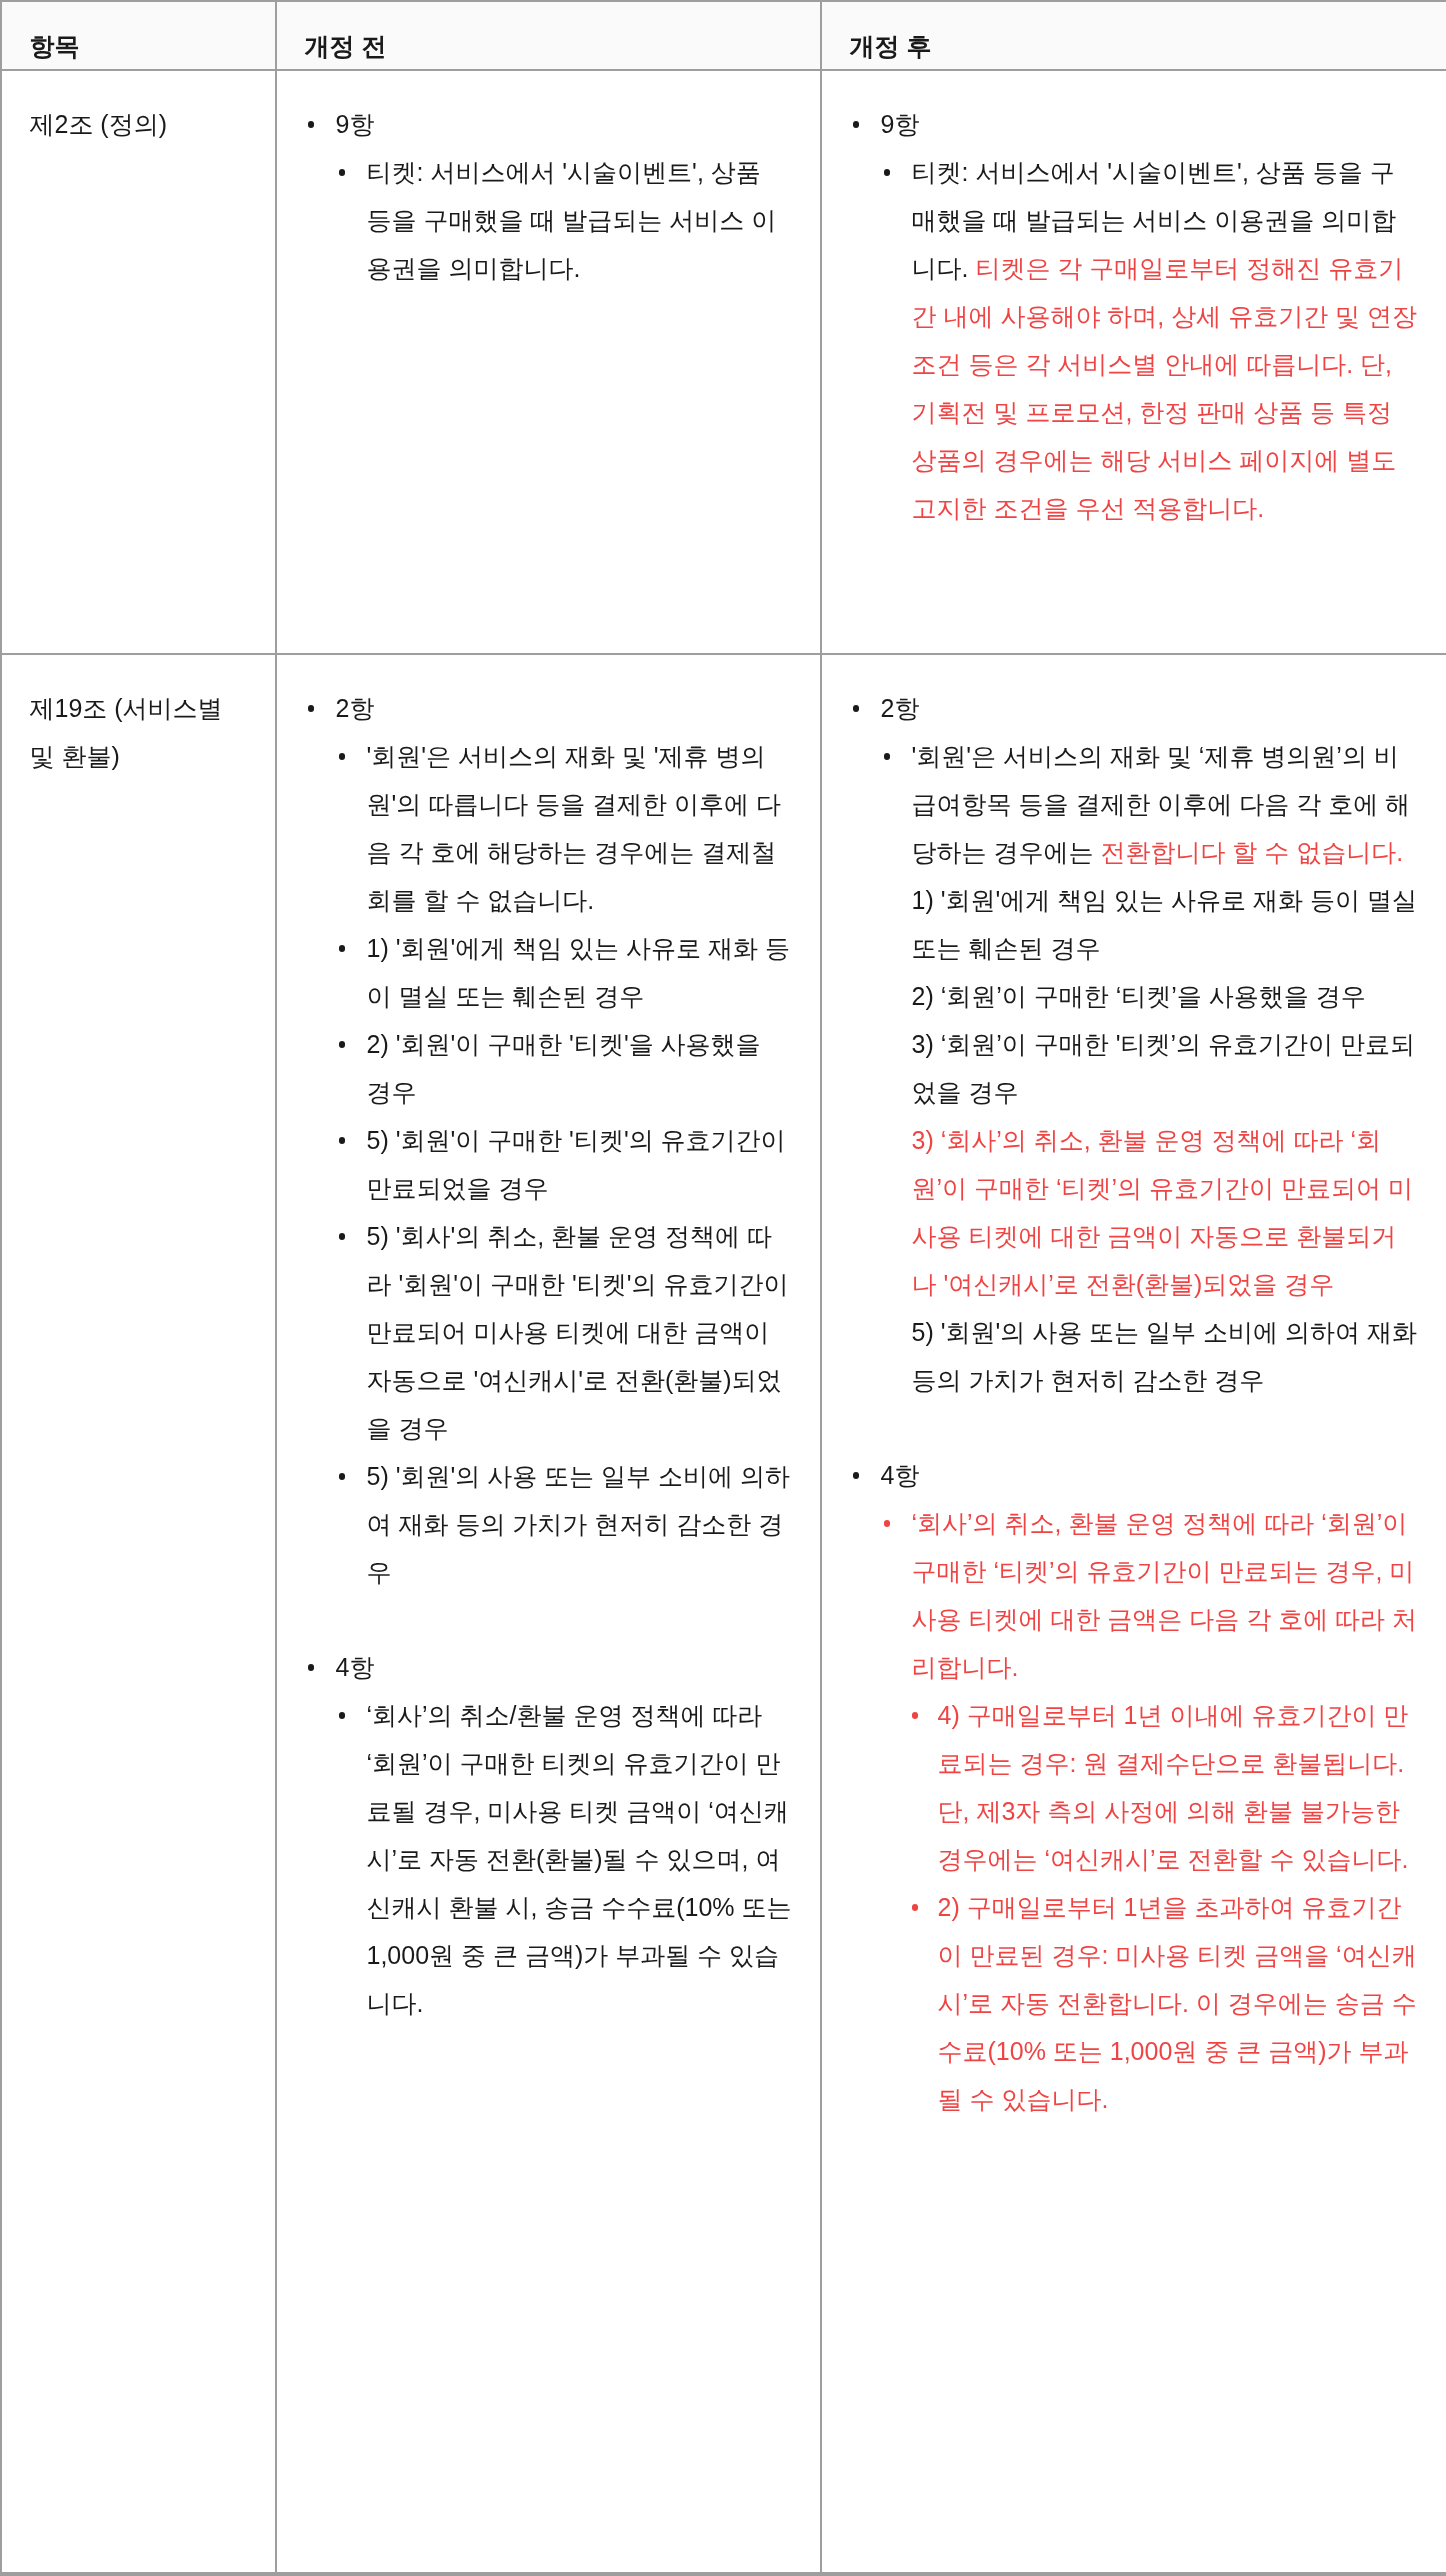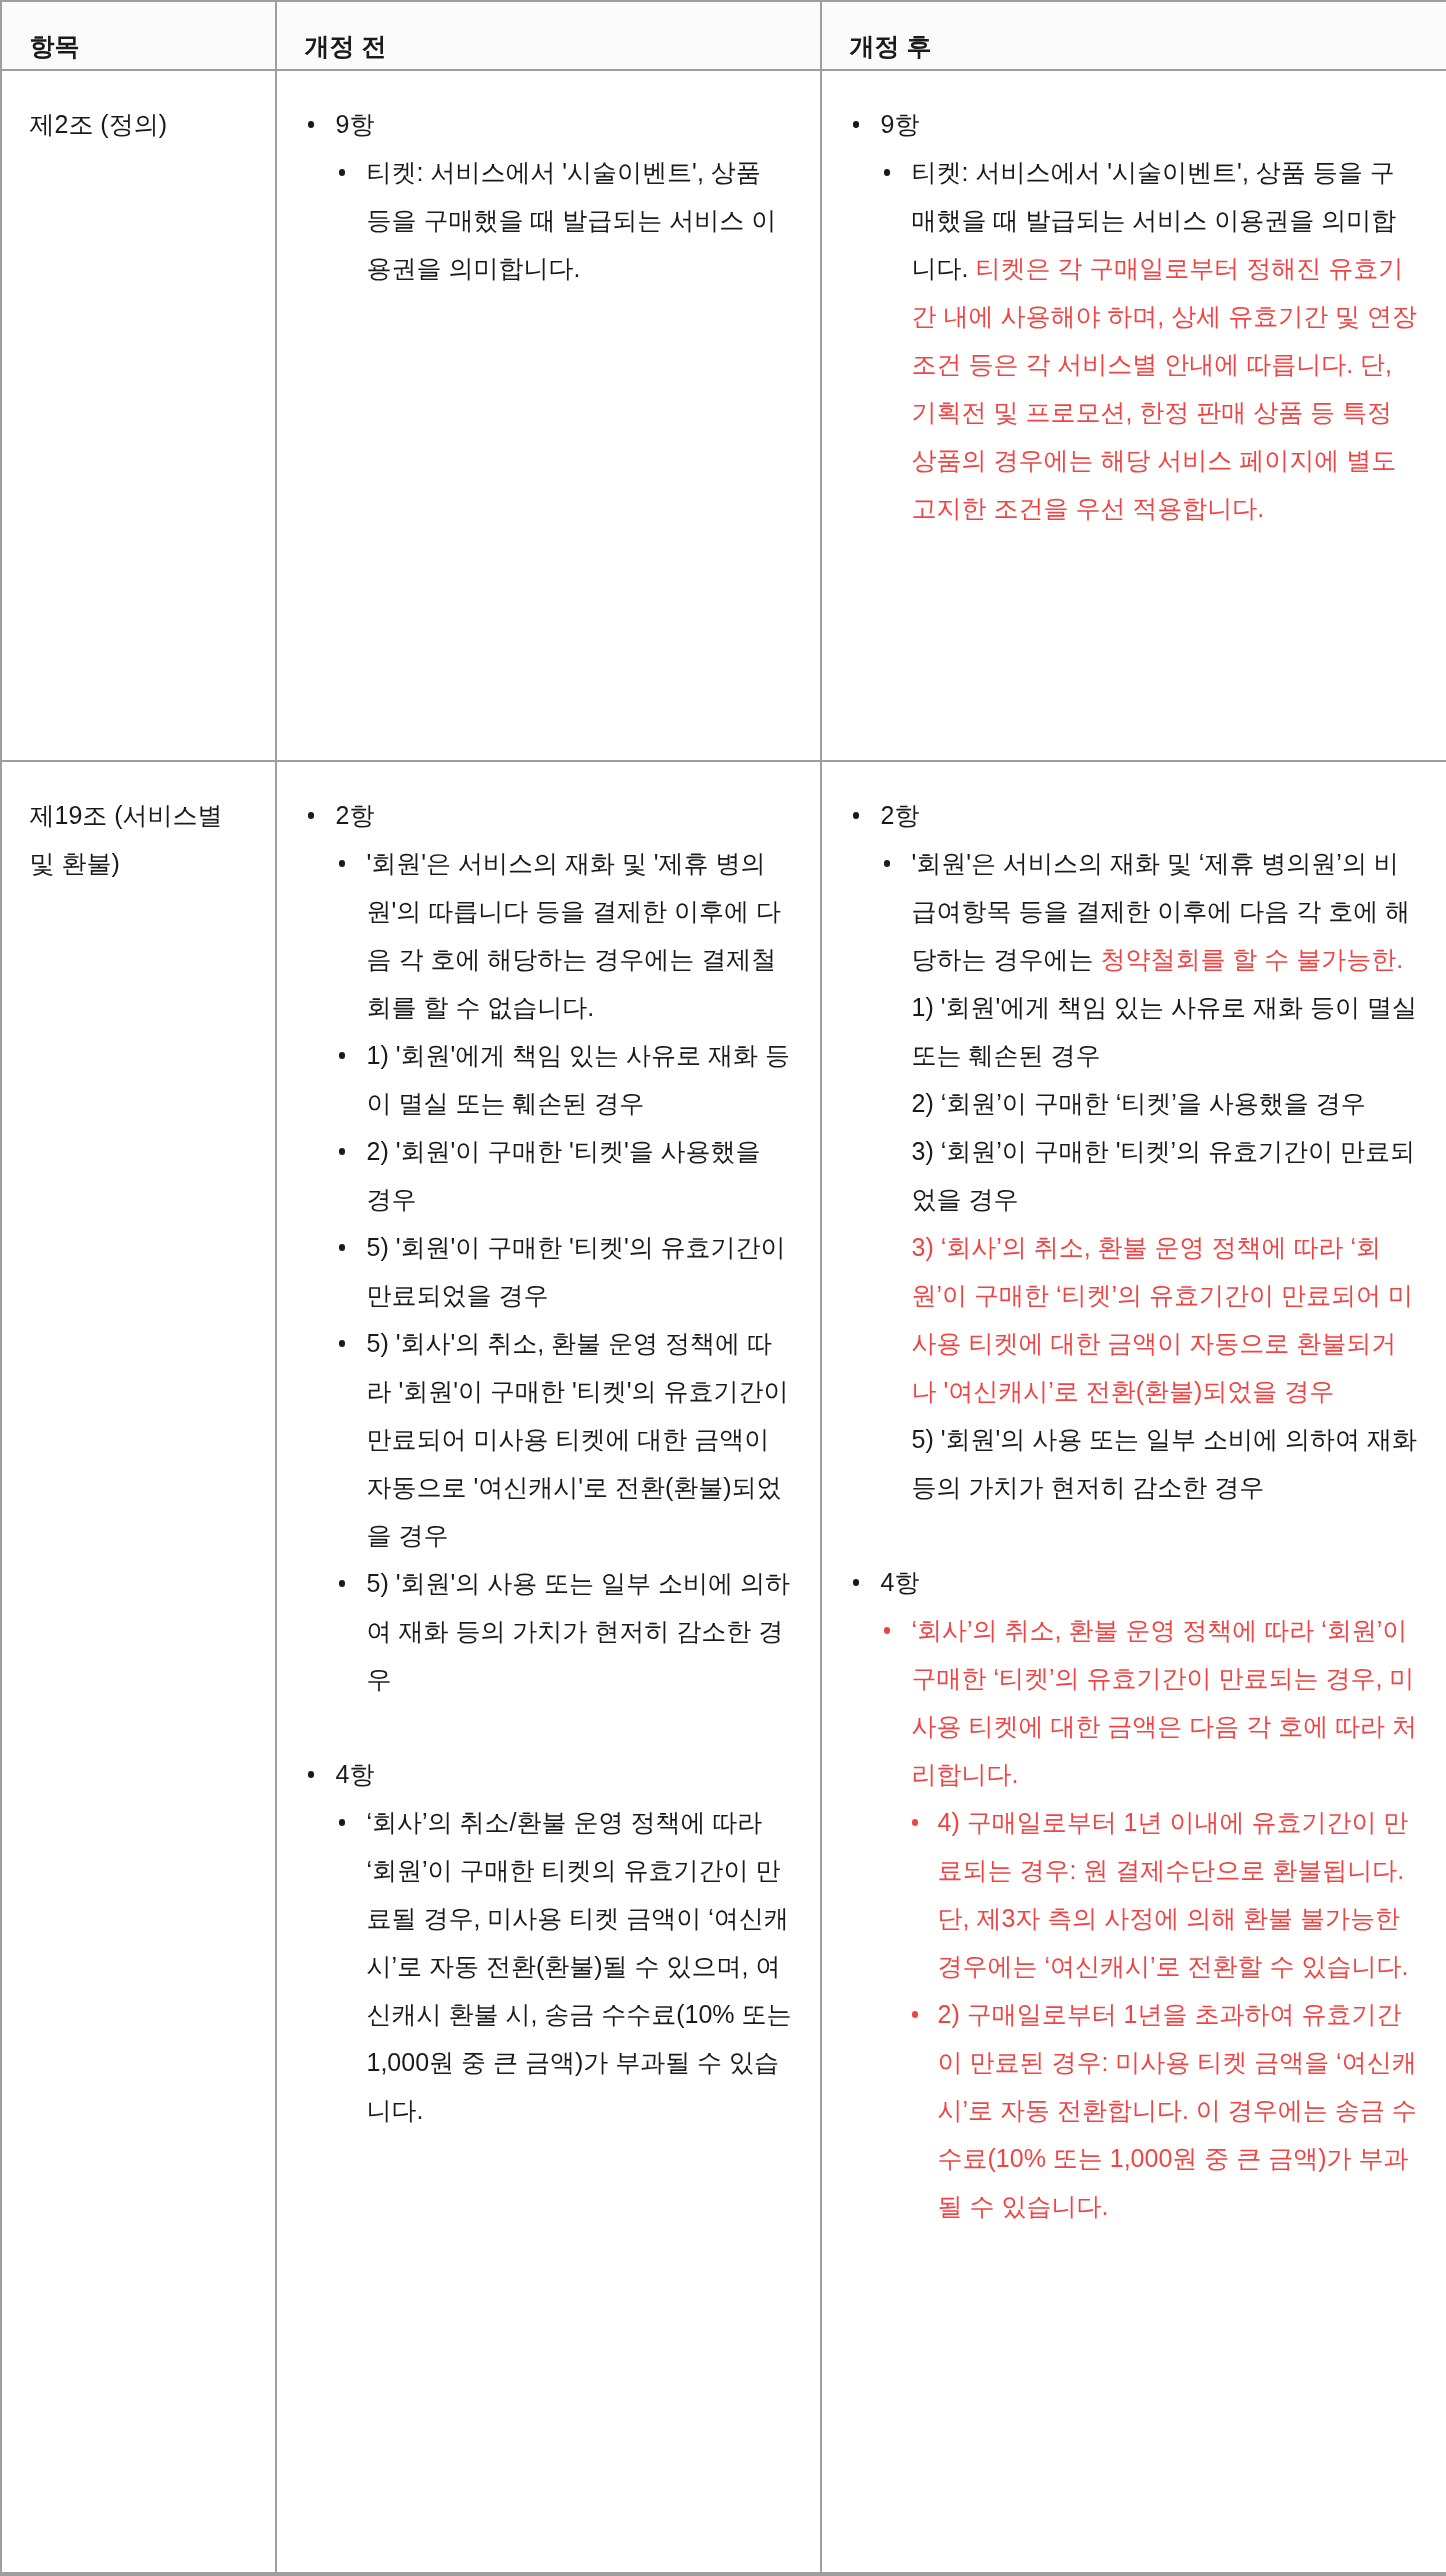--- a/index.html
+++ b/index.html
@@ -31,21 +31,21 @@
       height: 68px;
       padding: 21.4px 27.5px 0 27.5px;
       line-height: 46px;
     }
     .table td {
       padding: 29px 27.5px 23px 27.5px;
     }
     .col-item { width: 275px; }
     .col-before { width: 545px; }
     .col-after { width: 626px; }
-    .row-1 { height: 691px; }
+    .row-1 { height: 584px; }
     .row-2 { height: auto; }
     .item-cell { font-weight: 500; padding-top: 29px; }
     ul { margin: 0; padding: 0; list-style: none; }
     ul.l1 > li { position: relative; padding-left: 31px; }
     ul.l2 > li { position: relative; padding-left: 31px; }
     ul.l3 > li { position: relative; padding-left: 26px; }
     li > .bullet {
       position: absolute; left: 3.1px; top: 20.6px;
       width: 6.9px; height: 6.9px; border-radius: 50%; background: currentColor;
     }
@@ -134,21 +134,21 @@
         </ul>
       </td>
       <td>
         <ul class="l1">
           <li>
             <span class="bullet"></span>
             <span>2항</span>
             <ul class="l2">
               <li>
                 <span class="bullet"></span>
-                <span>'회원'은 서비스의 재화 및 ‘제휴 병의원’의 비급여항목 등을 결제한 이후에 다음 각 호에 해당하는 경우에는 </span><span class="red">청약철회를 할 수 불가능한.</span>
+                <span>'회원'은 서비스의 재화 및 ‘제휴 병의원’의 비급여항목 등을 결제한 이후에 다음 각 호에 해당하는 경우에는 </span><span class="red">전환합니다 할 수 없습니다.</span>
                 <span class="plain-line">1) '회원'에게 책임 있는 사유로 재화 등이 멸실 또는 훼손된 경우</span>
                 <span class="plain-line">2) ‘회원’이 구매한 ‘티켓’을 사용했을 경우</span>
                 <span class="plain-line">3) ‘회원’이 구매한 '티켓’의 유효기간이 만료되었을 경우</span>
                 <span class="plain-line red">3) ‘회사’의 취소, 환불 운영 정책에 따라 ‘회원’이 구매한 ‘티켓’의 유효기간이 만료되어 미사용 티켓에 대한 금액이 자동으로 환불되거나 '여신캐시’로 전환(환불)되었을 경우</span>
                 <span class="plain-line">5) '회원'의 사용 또는 일부 소비에 의하여 재화 등의 가치가 현저히 감소한 경우</span>
               </li>
             </ul>
           </li>
         </ul>
         <div class="gap"></div>

